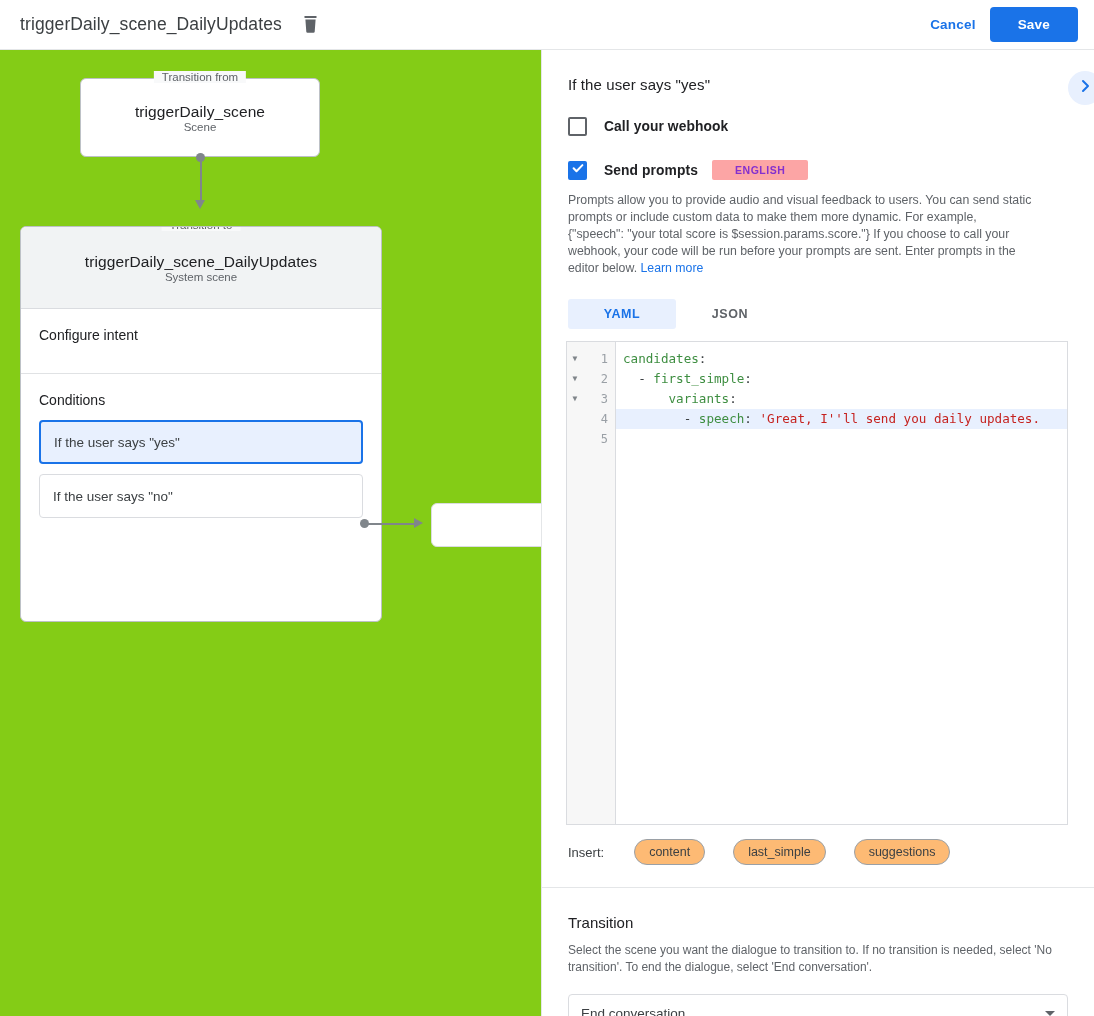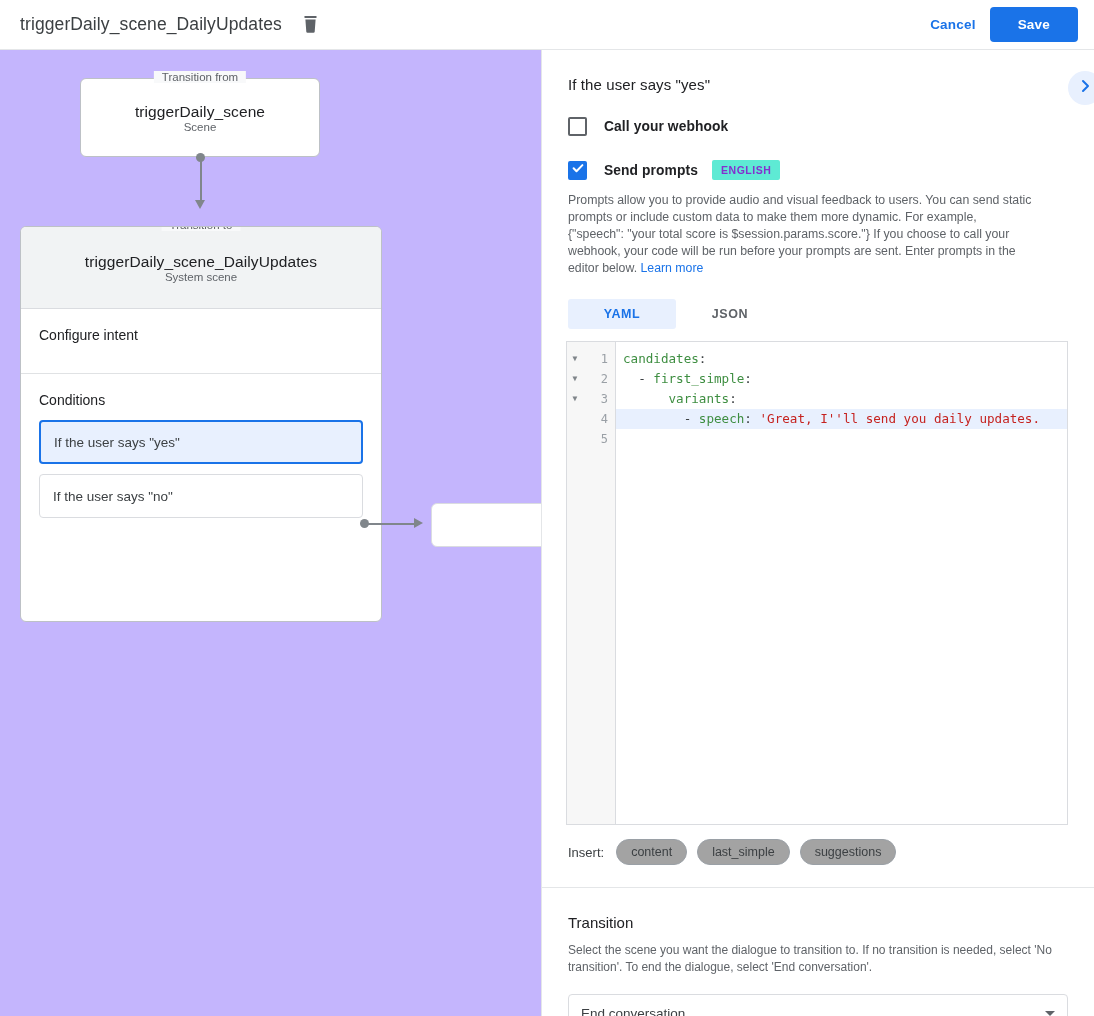--- a/index.html
+++ b/index.html
@@ -50,21 +50,21 @@
     color: #ffffff; font-size: 13.5px; font-weight: 700;
     letter-spacing: .2px;
     padding: 10px 28px; border-radius: 4px;
     cursor: pointer; font-family: inherit;
   }
 
   
   .canvas {
     position: absolute; left: 0; top: 50px;
     width: 541px; height: 966px;
-    background: #c4b5fd;
+    background: #84cc16;
     overflow: hidden;
   }
 
   .fieldset {
     position: absolute;
     border: 1px solid #bdc1c6;
     border-radius: 6px;
     background: #ffffff;
   }
   .fieldset-legend {
@@ -223,26 +223,26 @@
     background: #1a73e8; border-color: #1a73e8;
     display: flex; align-items: center; justify-content: center;
   }
   .check-label {
     margin-left: 17px;
     font-size: 13.8px; color: #202124; font-weight: 600;
     letter-spacing: .1px;
   }
   .lang-badge {
     margin-left: 14px;
-    background: #5eead4;
+    background: #fca5a5;
     color: #8430ce;
     font-size: 10.5px;
     font-weight: 600;
     letter-spacing: .55px;
-    padding: 4px 9px;
+    padding: 4px 23px;
     border-radius: 2px;
   }
 
   .helper {
     padding: 0 26px;
     margin-top: 12px;
     font-size: 12.3px;
     line-height: 17px;
     color: #5f6368;
     max-width: 520px;
@@ -314,33 +314,33 @@
   .cline.hl { background: #e8f0fe; }
   .k { color: #3e8e41; }
   .p { color: #3c4043; }
   .s { color: #c5221f; }
 
   
   .insert-row {
     display: flex; align-items: center;
     padding: 0 26px;
     margin-top: 14px;
-    gap: 10px;
+    gap: 28px;
   }
   .insert-label {
     font-size: 13px; color: #3c4043; margin-right: 2px;
   }
   .chip {
     border: 1px solid #9aa0a6;
     border-radius: 14px;
     height: 26px;
     padding: 0 14px;
     display: flex; align-items: center;
     font-size: 12.5px; color: #3c4043;
-    background: #a3a3a3;
+    background: #fdba74;
     cursor: pointer;
   }
 
   .panel-divider {
     height: 1px; background: #e4e6e8;
     margin-top: 22px;
   }
 
   .trans-sec { padding: 26px 26px 0 26px; }
   .trans-title { font-size: 15px; color: #202124; }

